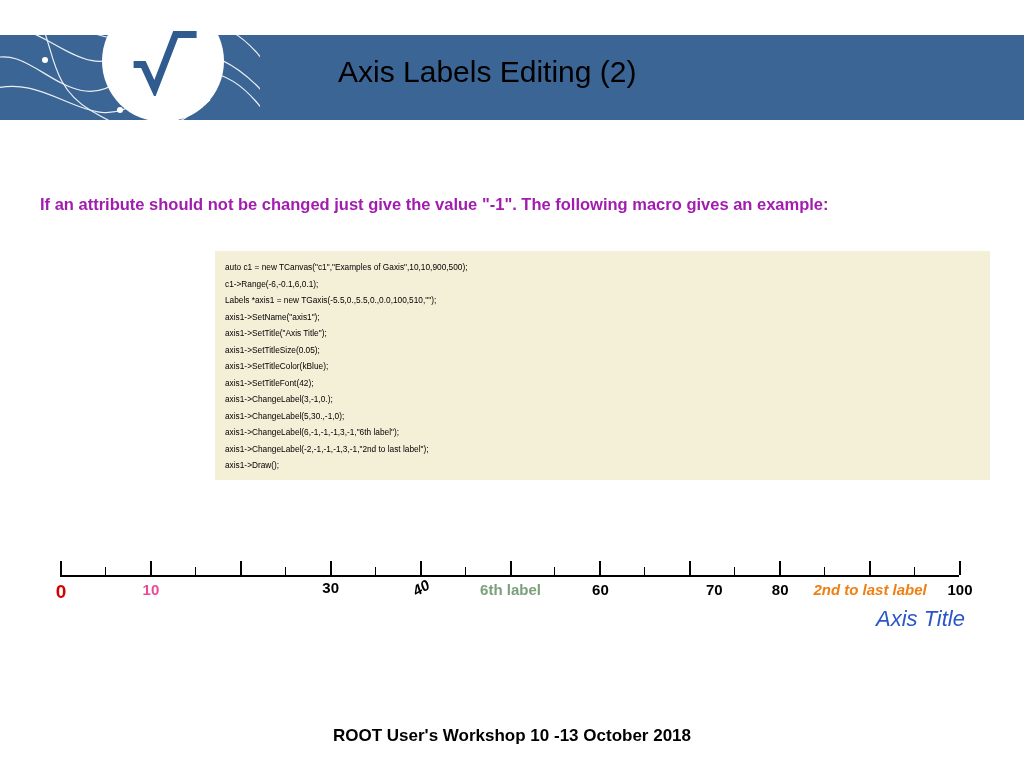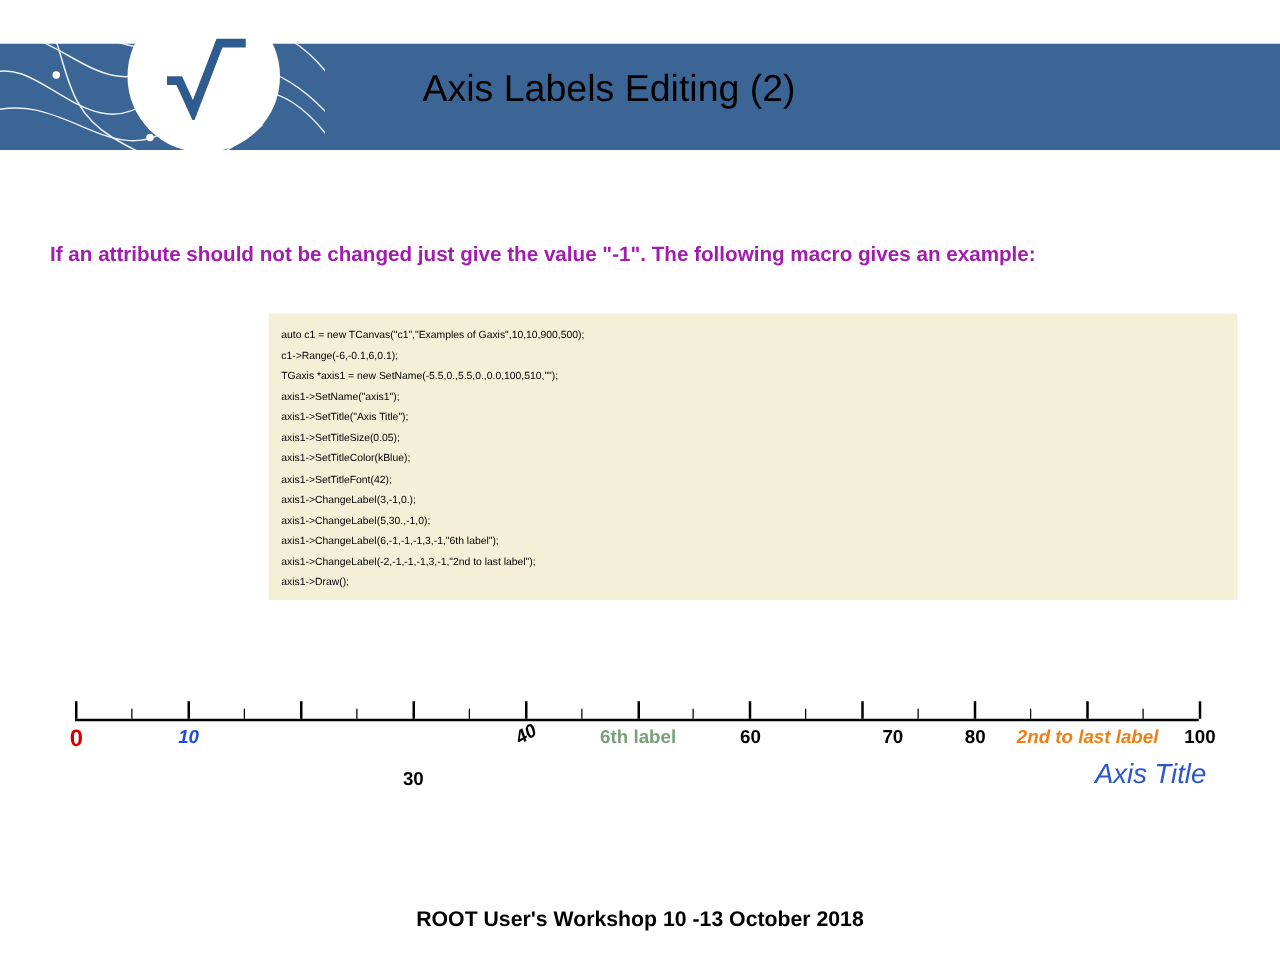--- a/index.html
+++ b/index.html
@@ -124,22 +124,22 @@
   }
   .tick-label {
     position: absolute;
     top: 31px;
     font-size: 15px;
     font-weight: 700;
     transform: translateX(-50%);
     white-space: nowrap;
   }
   .lbl-0   { color: #d40000; font-size: 19px; }
-  .lbl-10  { color: #1d4ed8; font-style: italic; }
-  .lbl-30  { color: #000; left: 276px; top:29px; transform: translateX(-50%) translateY(0); margin-top: 36px; }
+  .lbl-10  { color: #ec4899; }
+  .lbl-30  { color: #000; left: 276px; top:29px; transform: translateX(-50%) translateY(0); }
   .lbl-40  { color: #000; font-style: italic; top: 29px;}
   .lbl-50  { color: #7aa07a; }
   .lbl-60  { color: #000; }
   .lbl-70  { color: #000; }
   .lbl-80  { color: #000; }
   .lbl-90  { color: #ee7f14; font-style: italic; }
   .lbl-100 { color: #000; }
   .axis-title {
     position: absolute;
     right: 4px;
@@ -187,21 +187,21 @@
     </div>
   </div>
   <div class="slide-title">Axis Labels Editing (2)</div>
 </div>
 
 <div class="body-text">If an attribute should not be changed just give the value "-1". The following macro gives an example:</div>
 
 <div class="code-block">
   <div>auto c1 = new TCanvas("c1","Examples of Gaxis",10,10,900,500);</div>
   <div>c1-&gt;Range(-6,-0.1,6,0.1);</div>
-  <div>TGaxis *axis1 = new SetName(-5.5,0.,5.5,0.,0.0,100,510,"");</div>
+  <div>Labels *axis1 = new TGaxis(-5.5,0.,5.5,0.,0.0,100,510,"");</div>
   <div>axis1-&gt;SetName("axis1");</div>
   <div>axis1-&gt;SetTitle("Axis Title");</div>
   <div>axis1-&gt;SetTitleSize(0.05);</div>
   <div>axis1-&gt;SetTitleColor(kBlue);</div>
   <div>axis1-&gt;SetTitleFont(42);</div>
   <div>axis1-&gt;ChangeLabel(3,-1,0.);</div>
   <div>axis1-&gt;ChangeLabel(5,30.,-1,0);</div>
   <div>axis1-&gt;ChangeLabel(6,-1,-1,-1,3,-1,"6th label");</div>
   <div>axis1-&gt;ChangeLabel(-2,-1,-1,-1,3,-1,"2nd to last label");</div>
   <div>axis1-&gt;Draw();</div>

